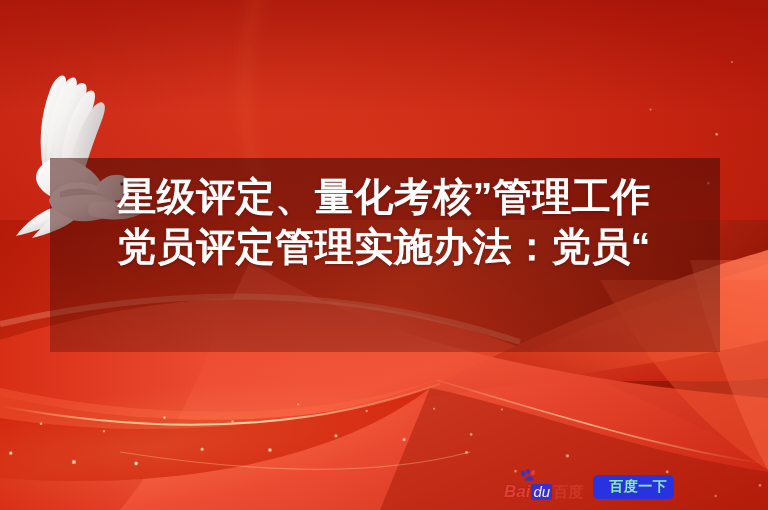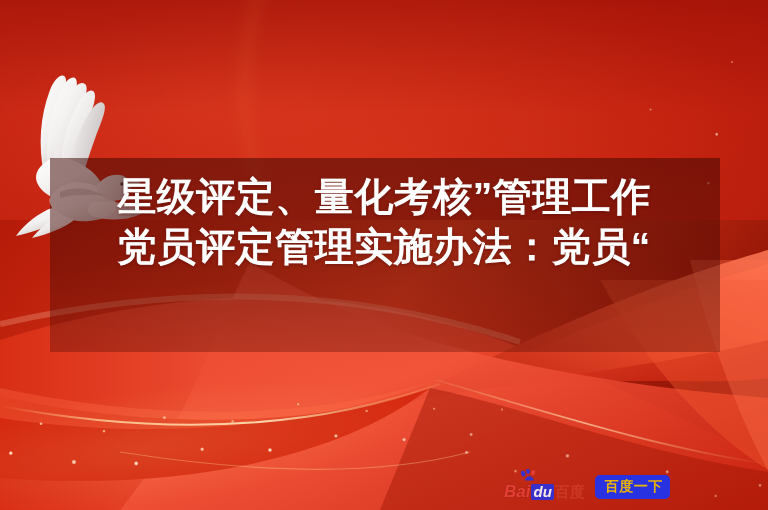--- a/index.html
+++ b/index.html
@@ -187,21 +187,21 @@
   .baidu-bai {
     font-size: 17px;
     font-weight: bold;
     font-style: italic;
     color: #e8413a;
     line-height: 17px;
     text-shadow: 0 0 2px rgba(0,0,0,0.25);
   }
   .baidu-du {
     font-size: 15px;
-    font-weight: bold;
+    font-weight: normal;
     font-style: italic;
     color: #ffffff;
     background: #2932e1;
     padding: 0 2px;
     line-height: 16px;
     border-radius: 2px;
     margin: 0 1px;
   }
   .baidu-cn {
     font-size: 15px;
@@ -223,24 +223,24 @@
     font-family: "Liberation Serif", "DejaVu Serif", serif;
     font-size: 17px;
     font-weight: bold;
     color: #f5e3dc;
     letter-spacing: 2px;
     opacity: 0.92;
     text-shadow: 0 1px 2px rgba(60,0,0,0.6);
   }
   .search-btn {
     background: #2932e1;
-    color: #eab308;
+    color: #86efac;
     font-size: 14px;
     font-weight: bold;
-    padding: 4px 7px 5px 10px;
+    padding: 4px 7px 5px 16px;
     border-radius: 5px;
     letter-spacing: 0.5px;
     line-height: 15px;
     border: none;
     cursor: pointer;
   }
 </style>
 </head>
 <body>
 

